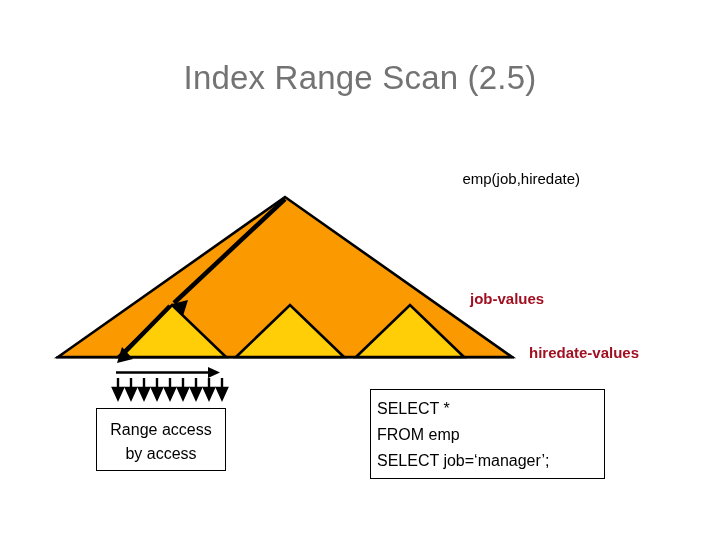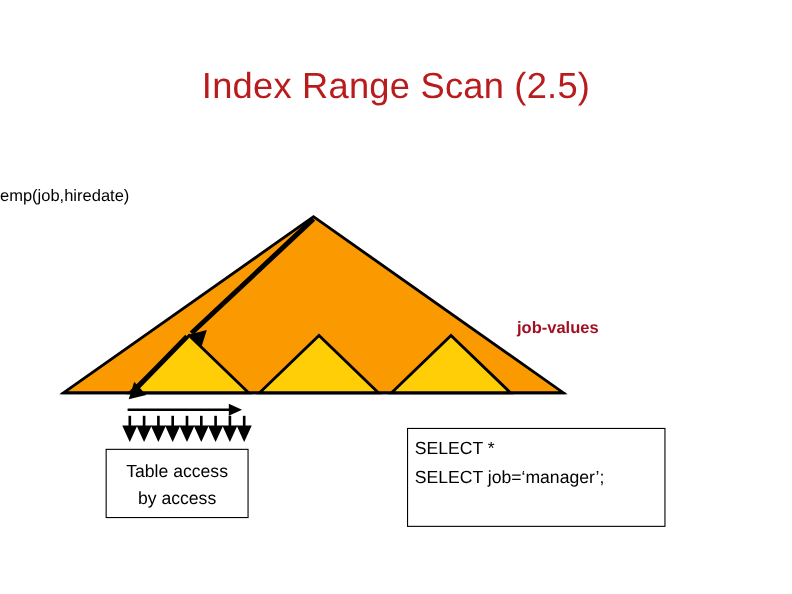--- a/index.html
+++ b/index.html
@@ -27,31 +27,31 @@
   .slide-title {
     position: absolute;
     left: 0;
     top: 58px;
     width: 720px;
     text-align: center;
     font-size: 33px;
     font-weight: normal;
     line-height: 40px;
     letter-spacing: 0.2px;
-    color: #b91c1c;
+    color: #737373;
     white-space: nowrap;
   }
 
   
   .index-label {
     position: absolute;
     left: 0;
     top: 169px;
     width: 580px;
-    text-align: left;
+    text-align: right;
     font-size: 15px;
     line-height: 20px;
     color: #000000;
     white-space: nowrap;
   }
 
   
   #diagram {
     position: absolute;
     left: 0;
@@ -158,24 +158,26 @@
           <polygon points="196,399 191,388 201,388"></polygon>
         <line x1="209" y1="378" x2="209" y2="392"></line>
           <polygon points="209,399 204,388 214,388"></polygon>
         <line x1="222" y1="378" x2="222" y2="392"></line>
           <polygon points="222,399 217,388 227,388"></polygon>
       </g>
     </g>
   </svg>
 
   <div class="red-label job">job-values</div>
+  <div class="red-label hiredate">hiredate-values</div>
 
   <div class="box table-access-box">
-    <div class="line">Table access</div>
+    <div class="line">Range access</div>
     <div class="line">by access</div>
   </div>
 
   <div class="box sql-box">
     <div class="line">SELECT *</div>
+    <div class="line">FROM emp</div>
     <div class="line">SELECT job=‘manager’;</div>
   </div>
 
 </div>
 
 </body></html>

